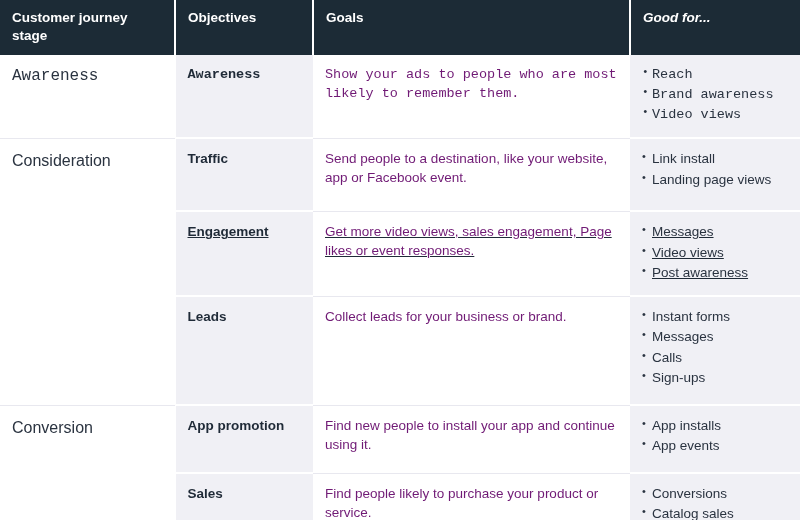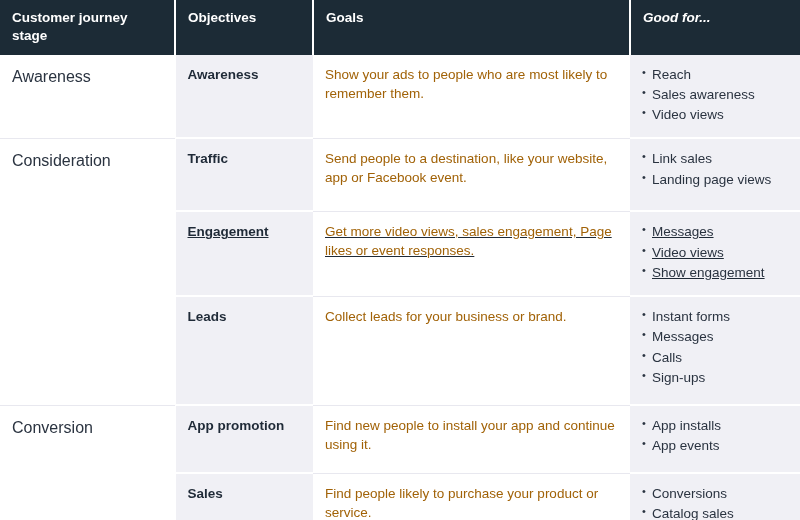--- a/index.html
+++ b/index.html
@@ -75,21 +75,21 @@
   td.objective {
     background: #f0f0f5;
     font-weight: bold;
     color: #1f2a37;
     border-bottom: 2px solid #ffffff;
   }
 
   
   td.goal {
     background: #ffffff;
-    color: #a16207;
+    color: #701a75;
     border-bottom: 1px solid #e8e8ef;
   }
 
   
   td.goodfor {
     background: #f0f0f5;
     color: #2a3340;
     border-bottom: 2px solid #ffffff;
   }
 
@@ -126,51 +126,51 @@
     </colgroup>
     <thead>
       <tr>
         <th>Customer journey stage</th>
         <th>Objectives</th>
         <th>Goals</th>
         <th>Good for...</th>
       </tr>
     </thead>
     <tbody id="table-body">
-        <tr style="height: 79px;">
+        <tr style="height: 79px; font-family: Liberation Mono, monospace;">
           <td class="stage" rowspan="1">Awareness</td>
           <td class="objective">Awareness</td>
           <td class="goal">Show your ads to people who are most likely to remember them.</td>
           <td class="goodfor">
             <ul class="goodfor-list">
               <li>Reach</li>
-              <li>Sales awareness</li>
+              <li>Brand awareness</li>
               <li>Video views</li>
             </ul>
           </td>
         </tr>
         <tr style="height: 73px;">
           <td class="stage" rowspan="3">Consideration</td>
           <td class="objective">Traffic</td>
           <td class="goal">Send people to a destination, like your website, app or Facebook event.</td>
           <td class="goodfor">
             <ul class="goodfor-list">
-              <li>Link sales</li>
+              <li>Link install</li>
               <li>Landing page views</li>
             </ul>
           </td>
         </tr>
         <tr style="height: 79px; text-decoration: underline;">
           <td class="objective">Engagement</td>
           <td class="goal">Get more video views, sales engagement, Page likes or event responses.</td>
           <td class="goodfor">
             <ul class="goodfor-list">
               <li>Messages</li>
               <li>Video views</li>
-              <li>Show engagement</li>
+              <li>Post awareness</li>
             </ul>
           </td>
         </tr>
         <tr style="height: 109px; padding-left: 16px;">
           <td class="objective">Leads</td>
           <td class="goal">Collect leads for your business or brand.</td>
           <td class="goodfor">
             <ul class="goodfor-list">
               <li>Instant forms</li>
               <li>Messages</li>

